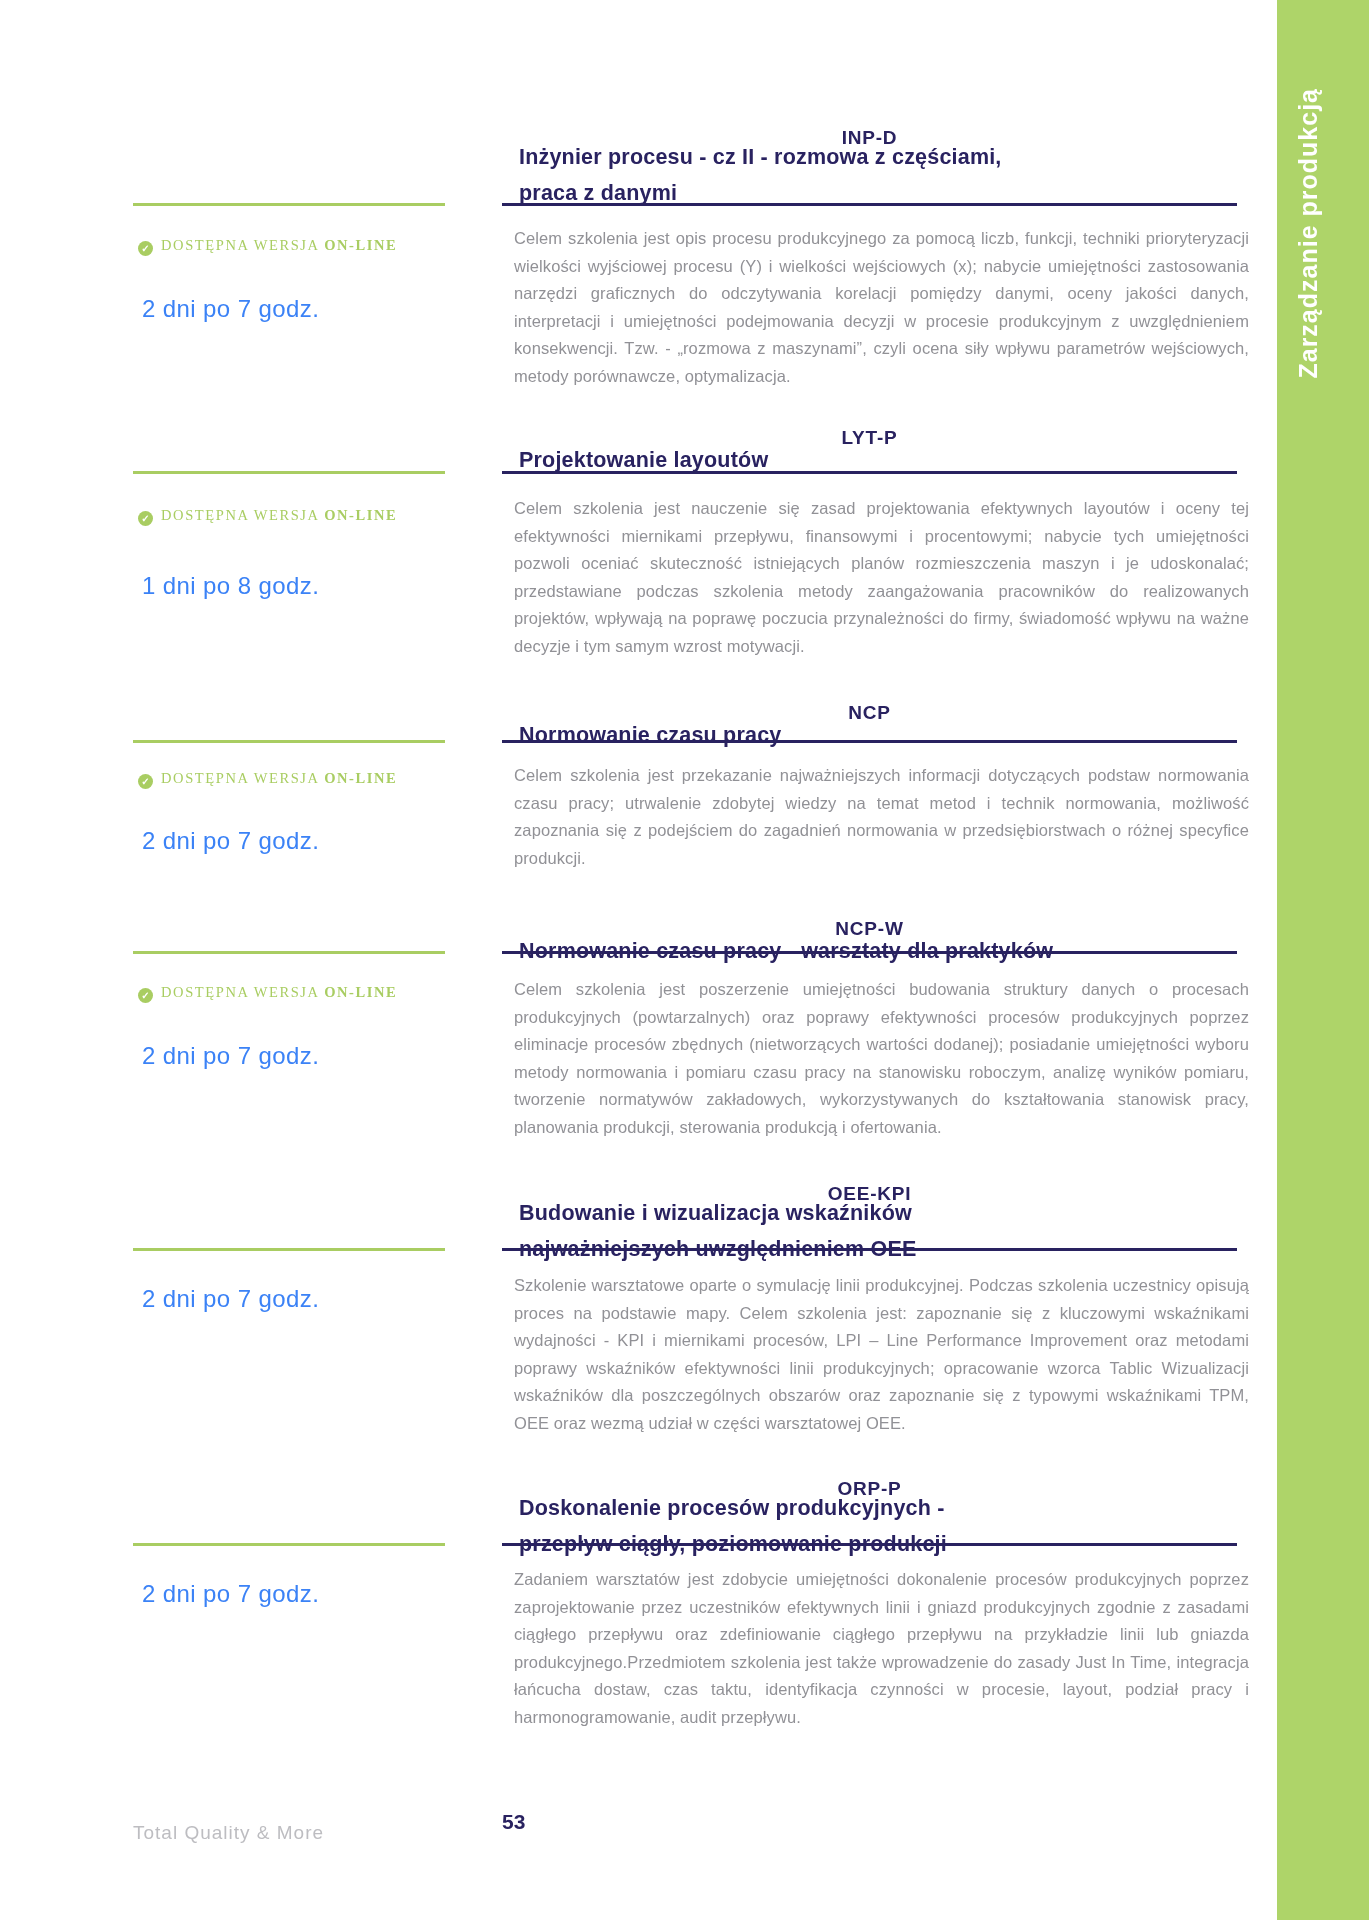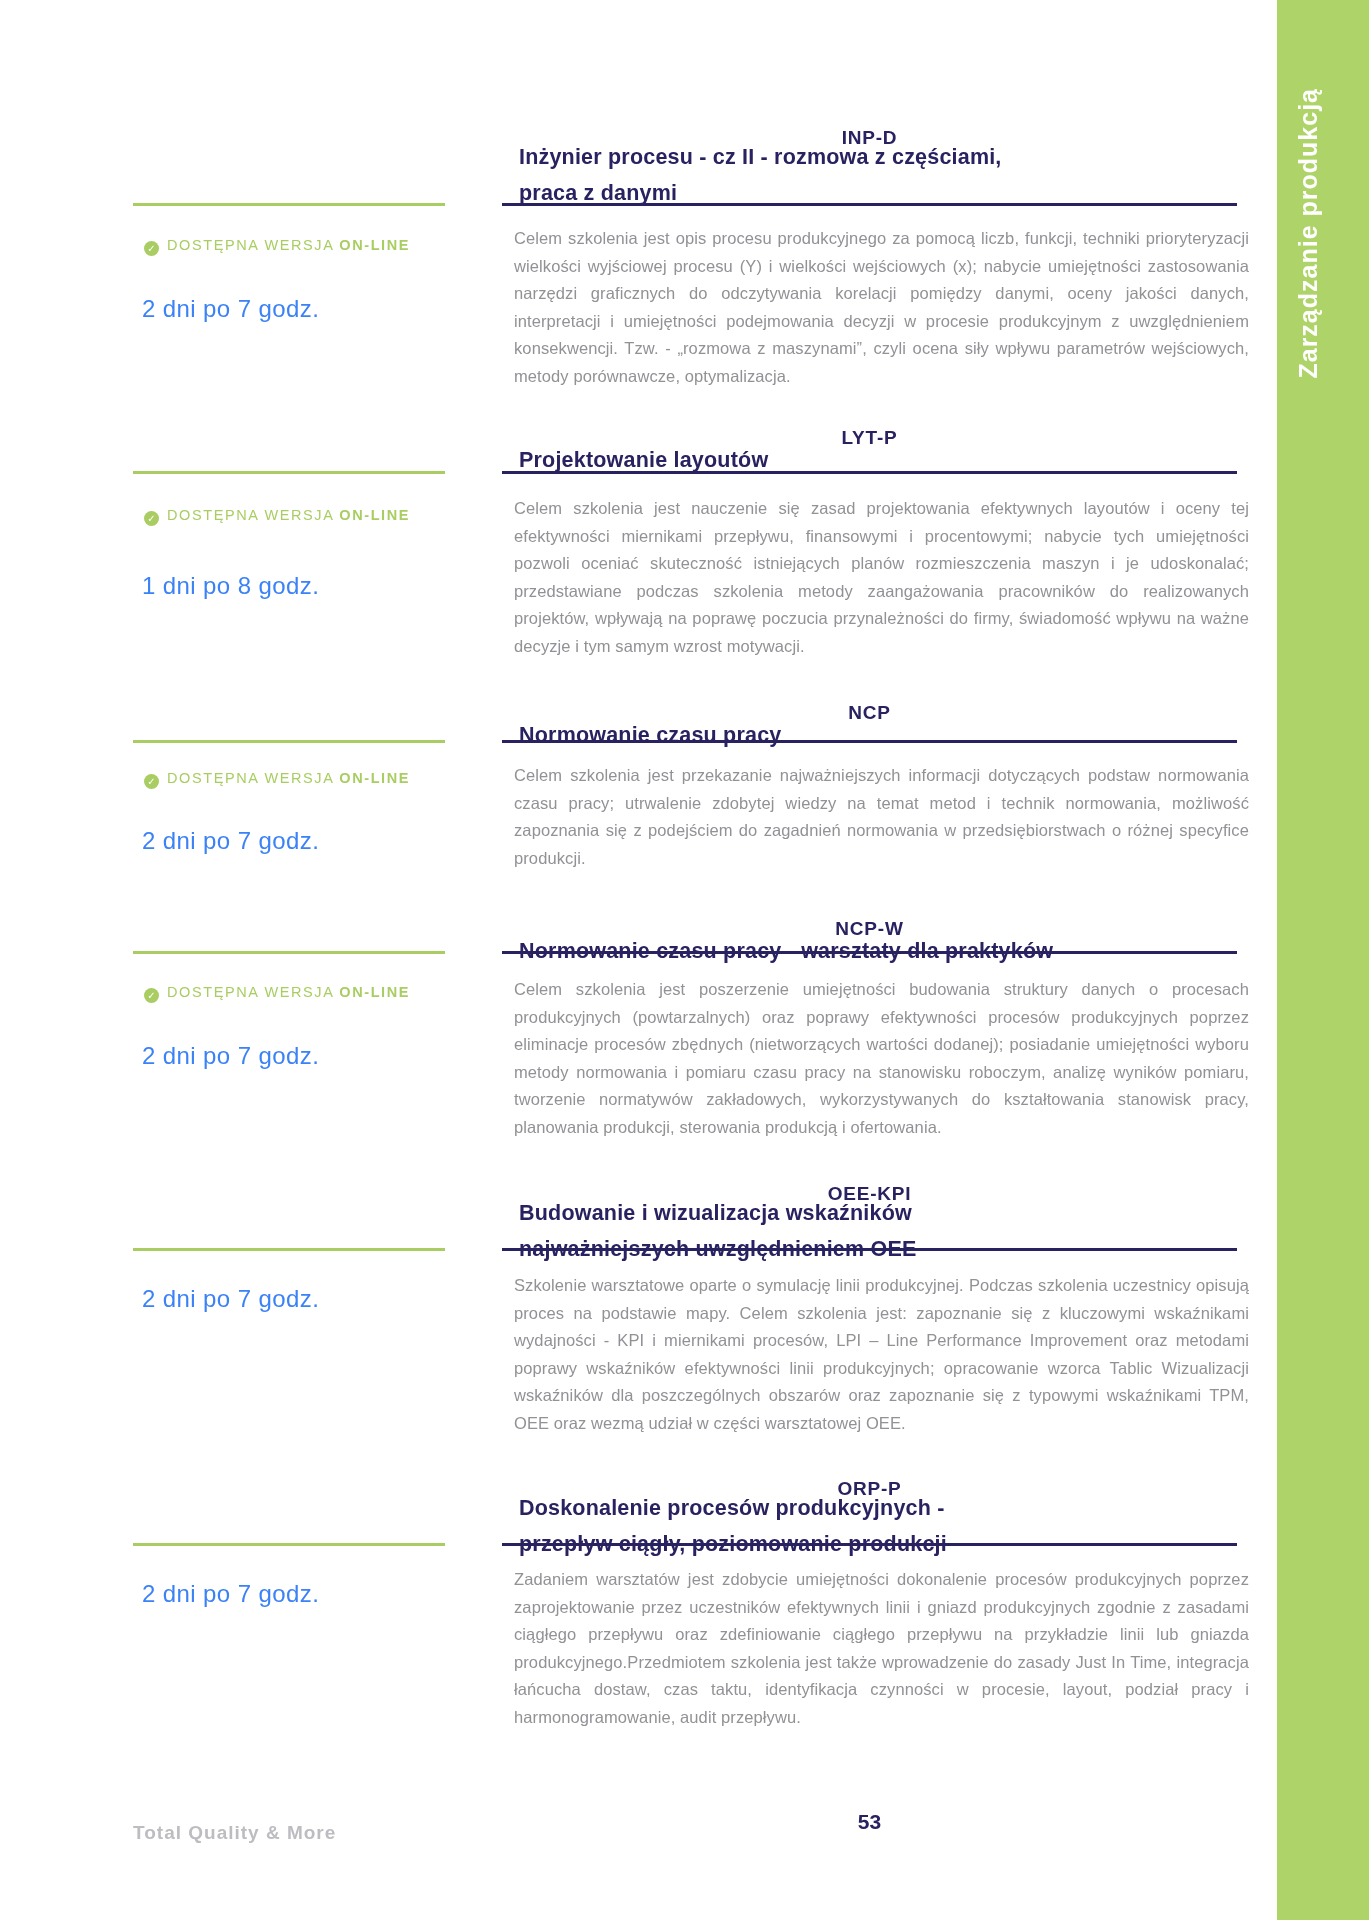--- a/index.html
+++ b/index.html
@@ -25,40 +25,40 @@
     position:absolute;left:502px;width:735px;text-align:center;
     color:#292260;font-size:19px;font-weight:bold;letter-spacing:0.8px;
   }
   .trule{position:absolute;left:502px;width:735px;height:3px;background:#292260;}
   .body{
     position:absolute;left:502px;width:735px;margin:12px;
     color:#919196;font-size:16.5px;line-height:27.5px;text-align:justify;letter-spacing:0.1px;
   }
   .lrule{position:absolute;left:133px;width:312px;height:3px;background:#a9cd62;}
   .badge{
-    position:absolute;left:144px;white-space:nowrap;
-    color:#a9cd62;font-size:14.5px;letter-spacing:1.6px;
+    position:absolute;left:138px;white-space:nowrap;
+    color:#a9cd62;font-size:14.5px;letter-spacing:1.6px;font-family:Liberation Serif, serif;
   }
   .badge .check{
     display:inline-block;width:15px;height:15px;margin-right:8px;
     background:#a9cd62;border-radius:50%;color:#ffffff;
     font-size:10px;line-height:15px;text-align:center;letter-spacing:0;
     vertical-align:-2px;font-weight:bold;
   }
   .badge .bbold{font-weight:bold;}
   .duration{
     position:absolute;left:142px;color:#3b82f6;font-size:24px;letter-spacing:0.4px;white-space:nowrap;
   }
   
   .footer-brand{
     position:absolute;left:133px;top:1822px;
-    color:#bdbdc1;font-size:19px;font-weight:bold;letter-spacing:1px;
+    color:#bdbdc1;font-size:19px;font-weight:normal;letter-spacing:1px;
   }
   .page-num{
-    position:absolute;left:502px;top:1810px;width:735px;text-align:center;
+    position:absolute;left:502px;top:1810px;width:735px;text-align:left;
     color:#292260;font-size:21px;font-weight:bold;
   }
 </style>
 </head>
 <body>
 
 <div class="page">
 
   <div class="band"></div>
   <div class="band-label">Zarządzanie produkcją</div>

